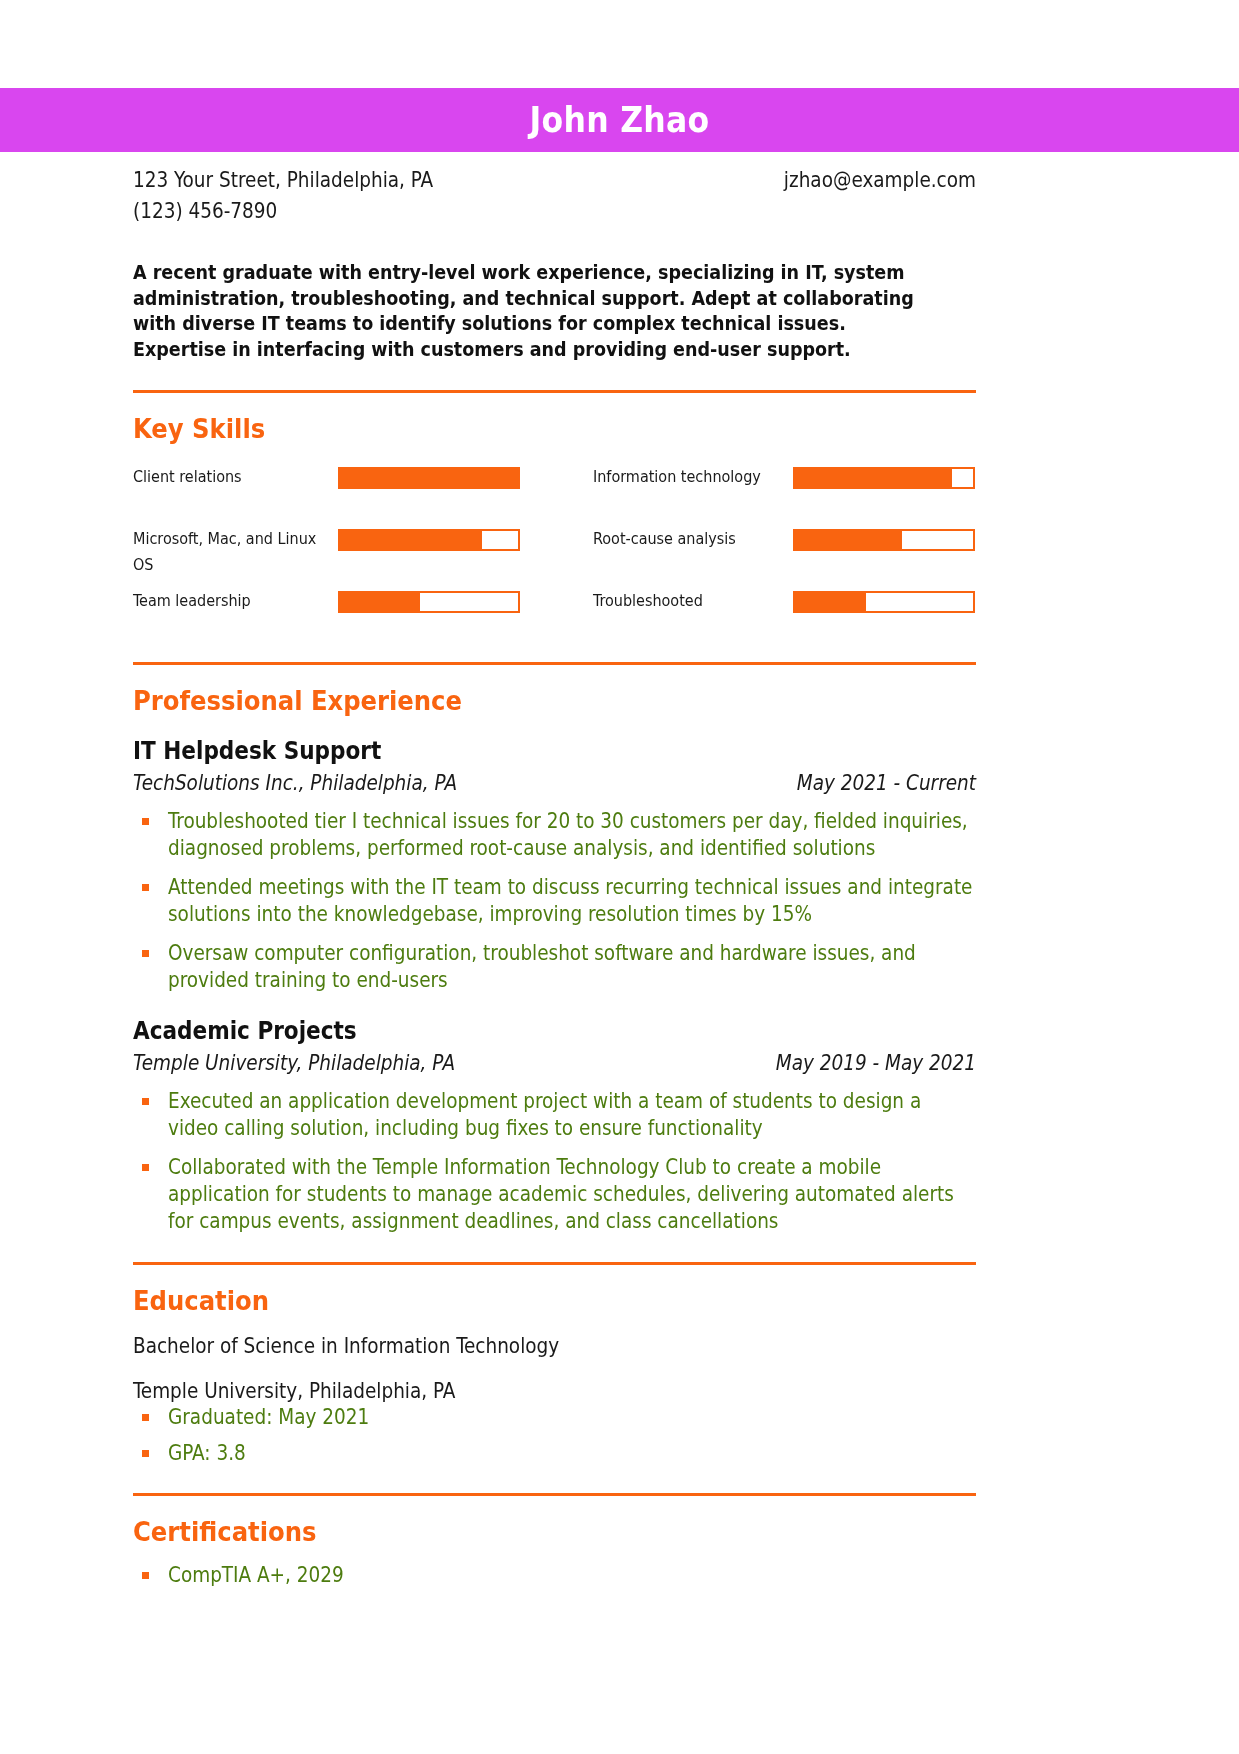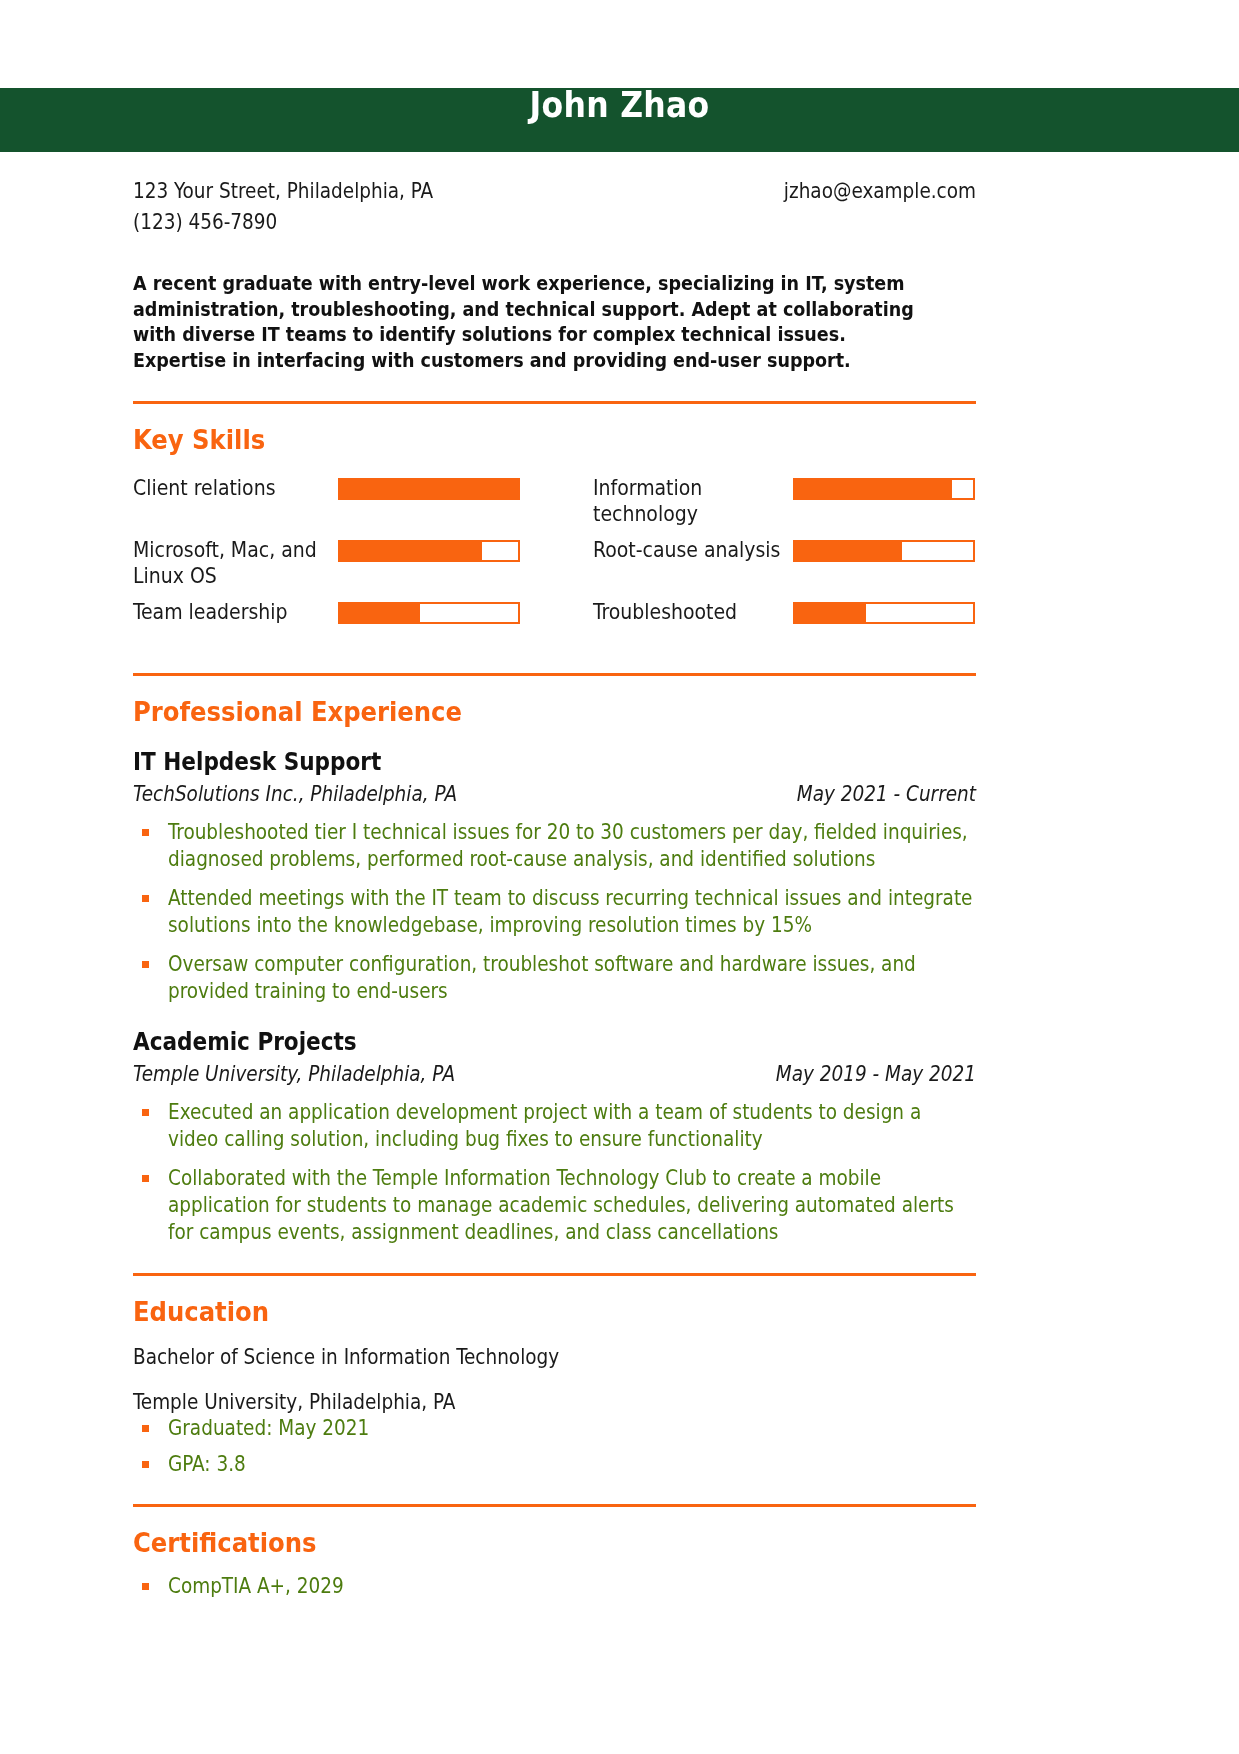--- a/index.html
+++ b/index.html
@@ -17,38 +17,38 @@
     overflow: hidden;
   }
 
   
   #name-banner {
     position: absolute;
     left: 0;
     top: 88px;
     width: 1239px;
     height: 64px;
-    background: #14532d;
+    background: #d946ef;
     display: flex;
-    align-items: flex-start;
+    align-items: center;
     justify-content: center;
   }
   #name-text {
     color: #ffffff;
     font-size: 35px;
     font-weight: bold;
     letter-spacing: 0.3px;
     line-height: 1;
   }
 
   
   #page {
     position: absolute;
     left: 133px;
-    top: 176px;
+    top: 165px;
     width: 843px;
   }
 
   
   .contact-row {
     display: flex;
     justify-content: space-between;
     align-items: baseline;
     font-size: 20.5px;
     line-height: 31px;
@@ -89,21 +89,21 @@
     grid-template-columns: 460px 383px;
     column-gap: 0px;
     row-gap: 0px;
   }
   .skill-cell {
     display: flex;
     align-items: flex-start;
     height: 62px;
   }
   .skill-label {
-    font-size: 21px;
+    font-size: 16px;
     line-height: 26px;
     color: #1a1a1a;
     width: 205px;
     flex: 0 0 205px;
     padding-top: 1px;
   }
   .skill-bar {
     position: relative;
     height: 22px;
     width: 182px;

